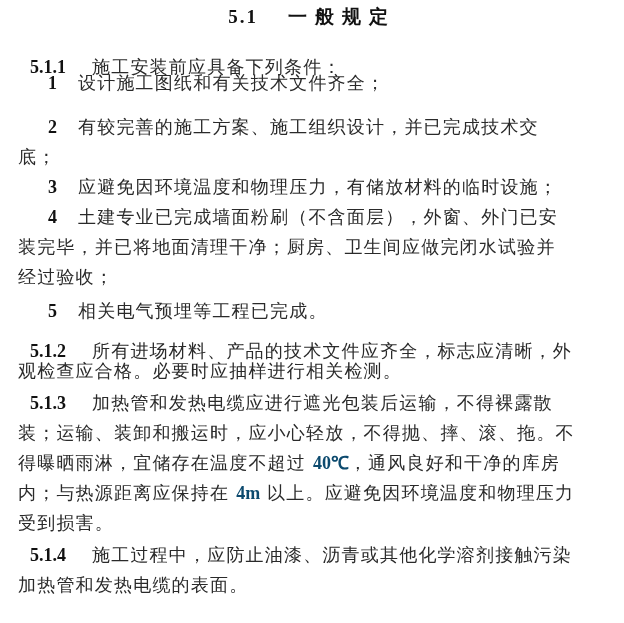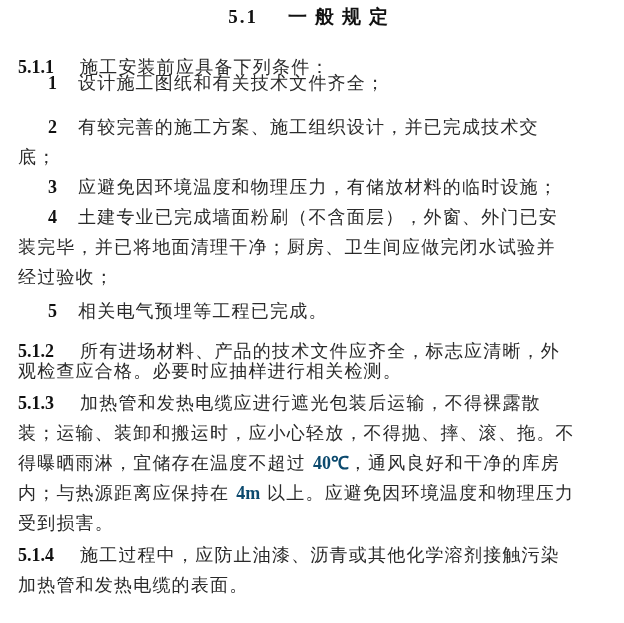--- a/index.html
+++ b/index.html
@@ -5,21 +5,21 @@
   html, body { margin:0; padding:0; background:#fff; }
   body { width:624px; height:623px; overflow:hidden; position:relative;
          font-family:"DejaVu Serif","Liberation Serif",serif; color:#2a2a2a; }
   .title { position:absolute; top:4px; left:0; width:624px; text-align:center;
            font-size:19px; font-weight:bold; letter-spacing:2px; color:#111; }
   .title .num { font-family:"Liberation Serif",serif; font-weight:bold; margin-right:30px; }
   .title .txt { letter-spacing:8px; }
   .line { position:absolute; left:18px; width:590px; font-size:18px; line-height:30px;
           white-space:nowrap; letter-spacing:1.2px; }
   .sec { font-family:"Liberation Serif",serif; font-weight:bold; color:#111;
-         display:inline-block; width:62px; letter-spacing:0; }
+         display:inline-block; width:62px; letter-spacing:0;margin-left:12px; }
   .item { font-family:"Liberation Serif",serif; font-weight:bold; color:#111;
           display:inline-block; width:30px; margin-left:30px; letter-spacing:0; }
   .b { font-family:"Liberation Serif",serif; font-weight:bold; color:#0c4a6e; letter-spacing:0; }
 </style>
 </head>
 <body>
 
 <div class="title">
   <span class="num">5.1</span><span class="txt">一般规定</span>
 </div>

